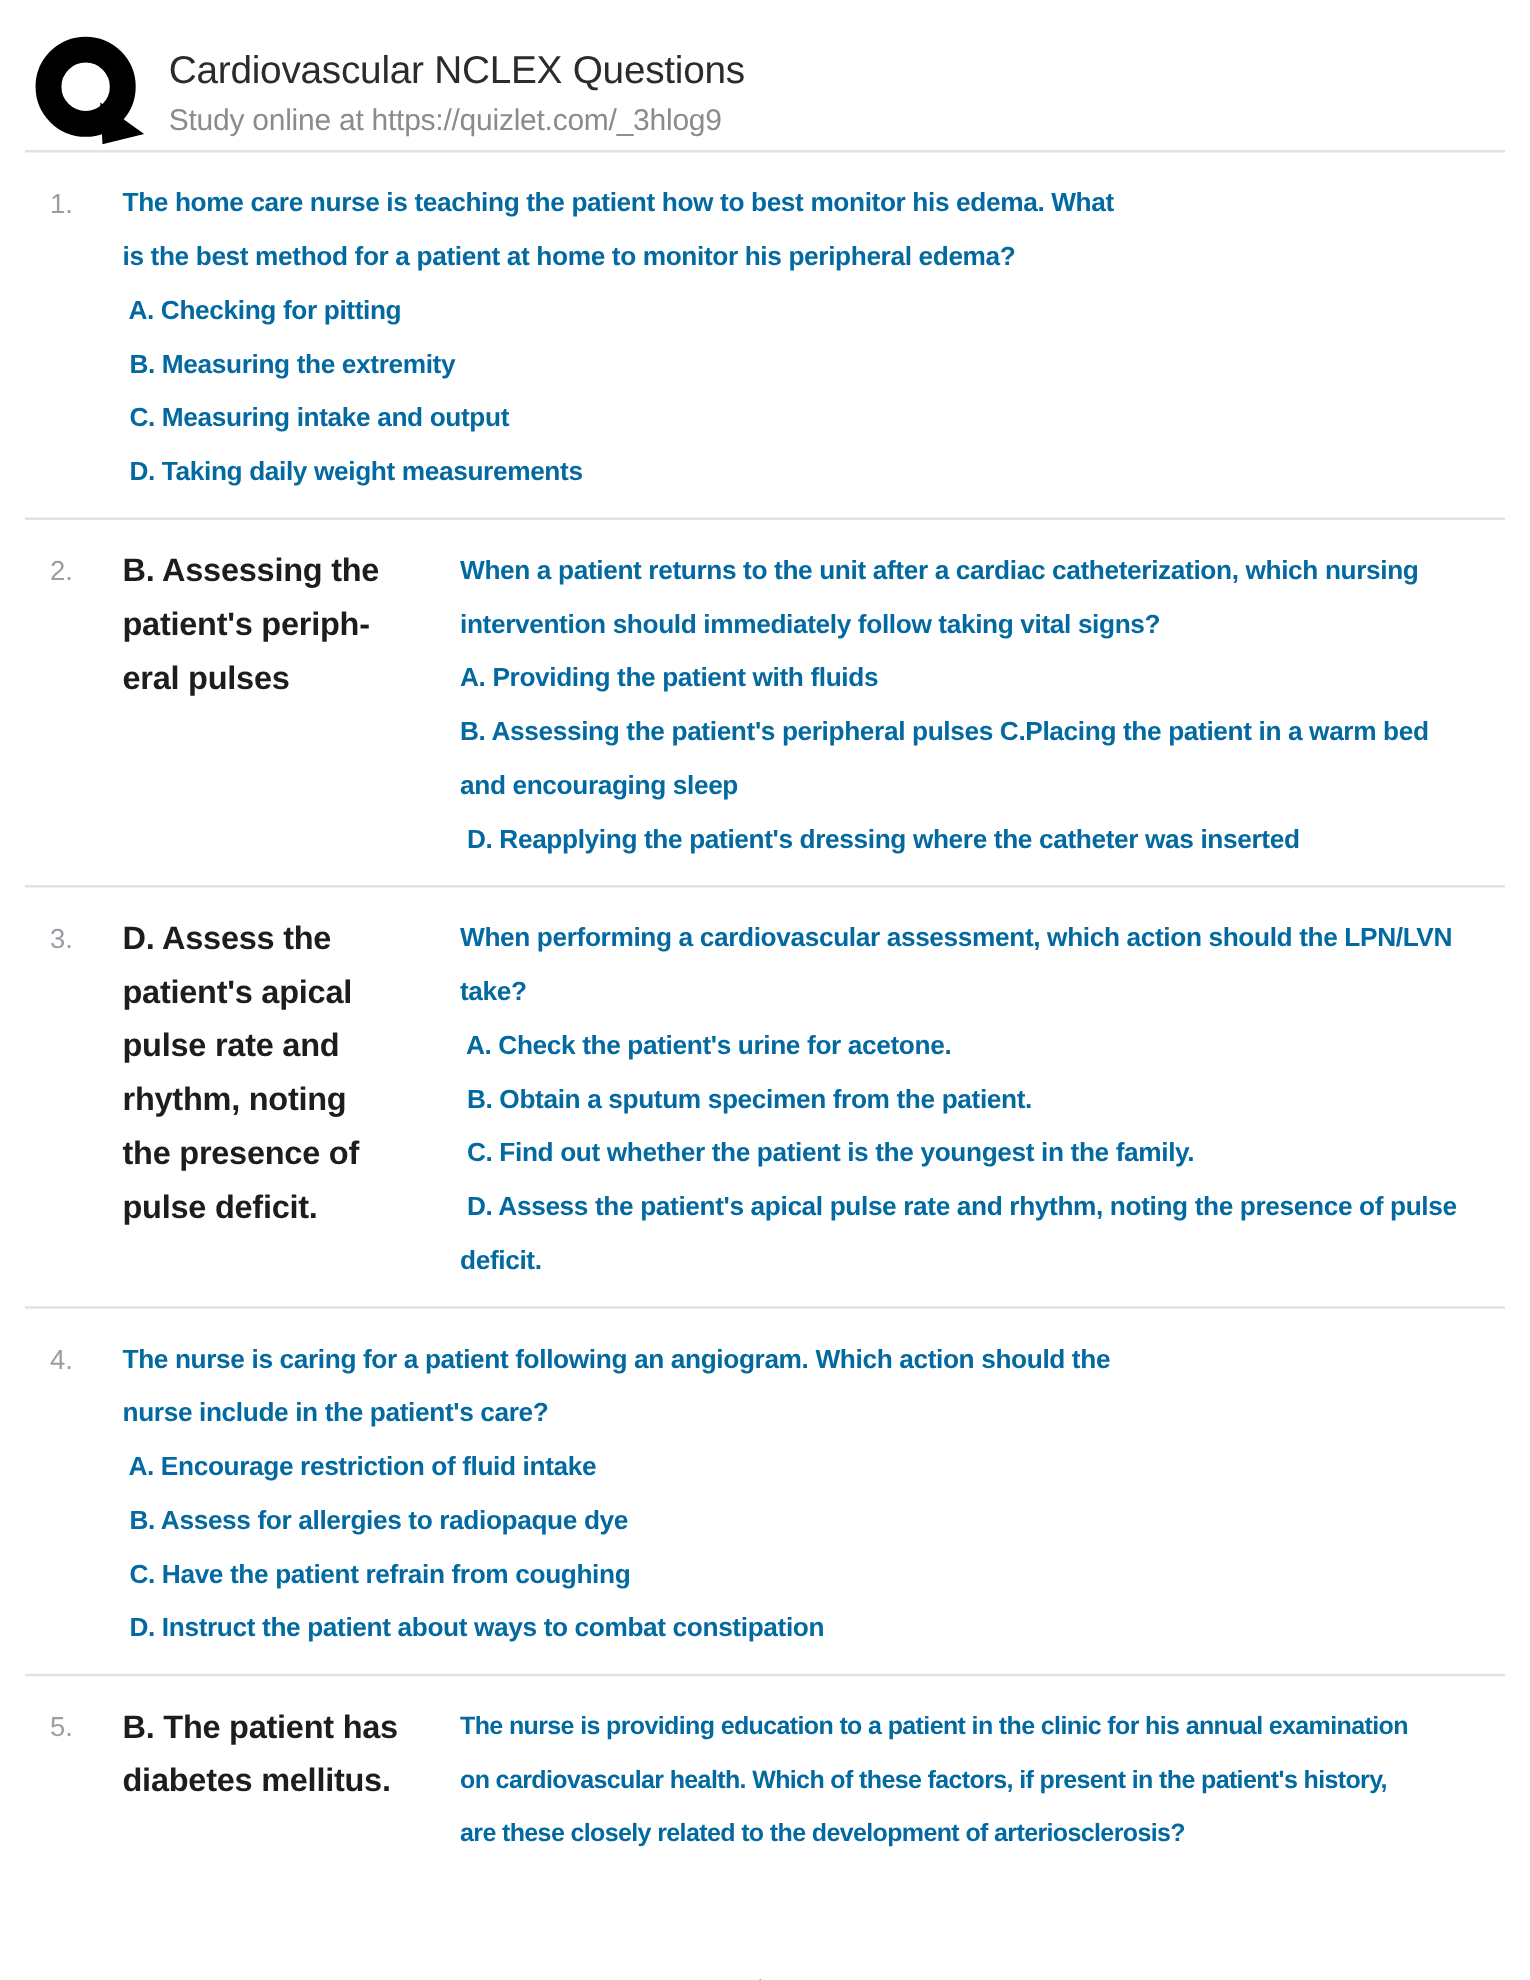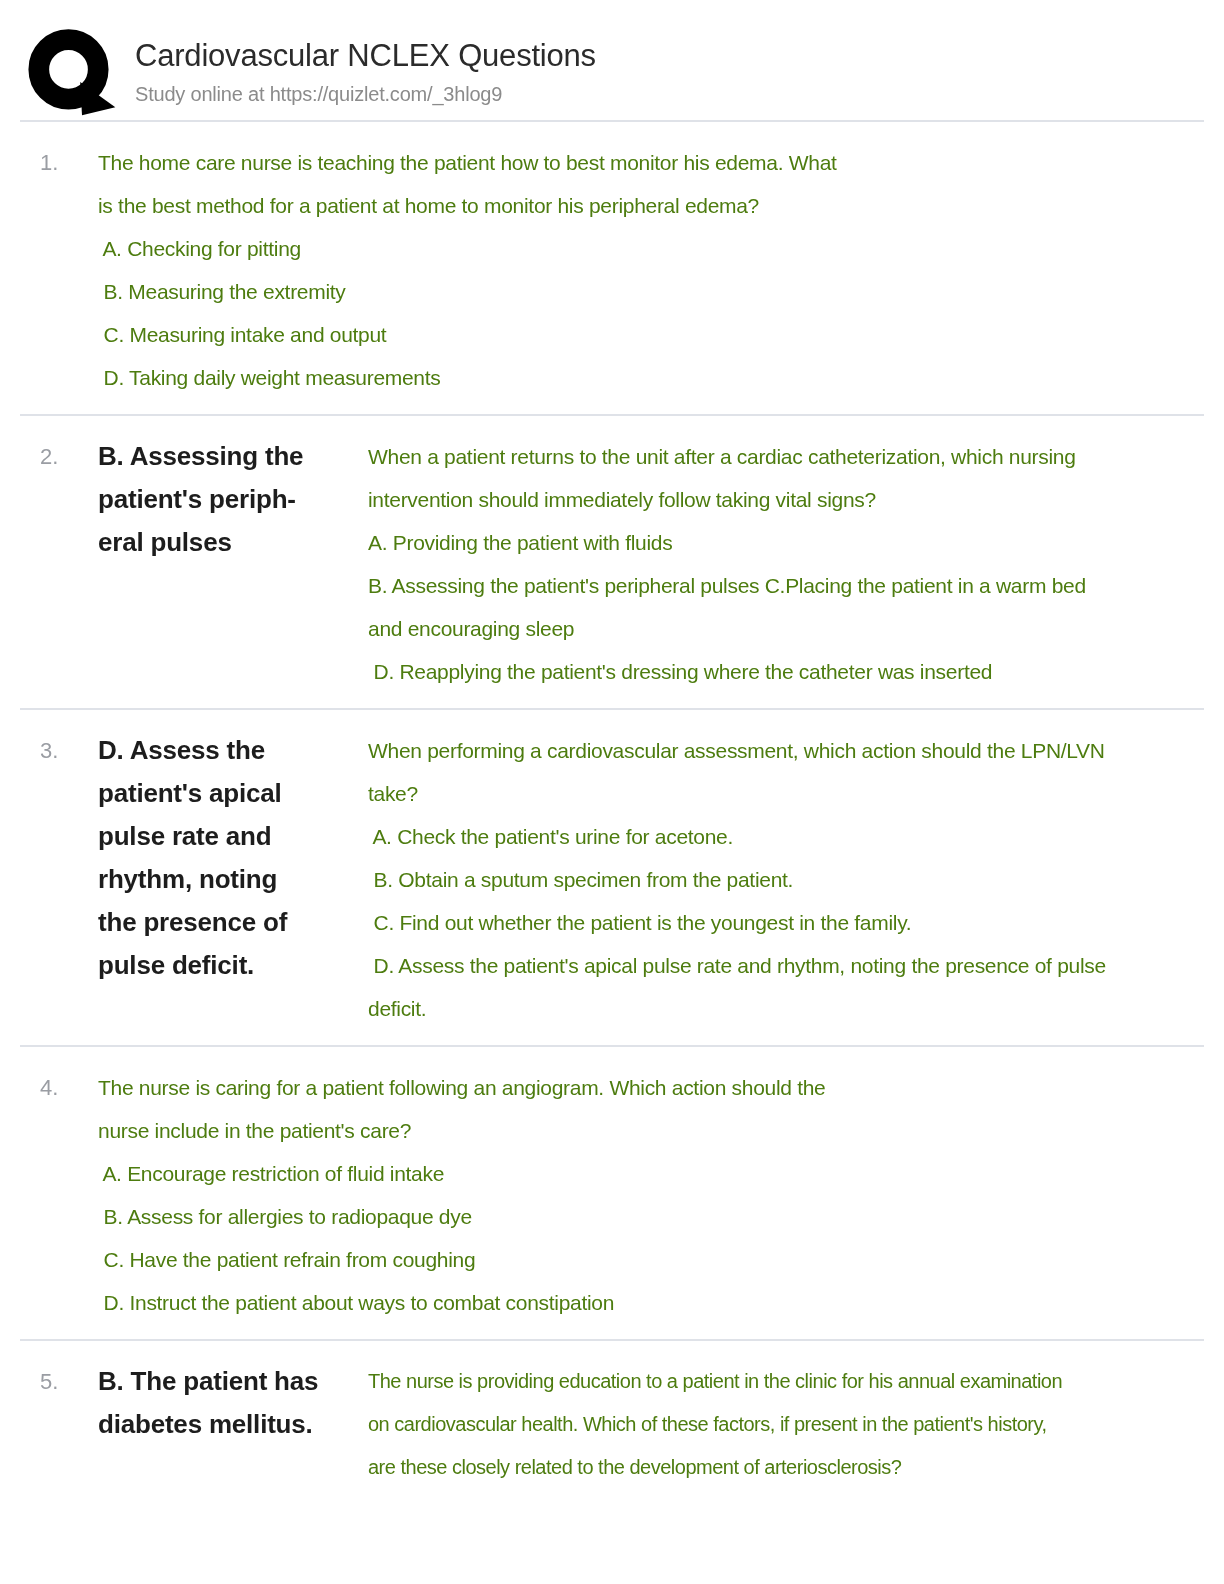--- a/index.html
+++ b/index.html
@@ -11,41 +11,41 @@
     position: relative;
     overflow: hidden;
   }
   .page { width: 1224px; height: 1584px; background: #fff; }
 
   
   .header { display: flex; align-items: flex-start; padding: 28px 20px 0 27px; }
   .logo { width: 92px; height: 90px; flex: 0 0 auto; }
   .header-text { margin-left: 16px; padding-top: 10px; }
   .title { font-size: 31px; font-weight: 500; color: #2b2b2b; letter-spacing: -0.2px; }
-  .subtitle { margin-top: 9px; font-size: 20px; font-weight: 400; color: #8b8b8b; letter-spacing: -0.2px; }
+  .subtitle { margin-top: 9px; font-size: 24px; font-weight: 400; color: #8b8b8b; letter-spacing: -0.2px; }
 
   .divider { height: 2px; background: #dfe2e8; margin: 0 20px; }
   .header-divider { margin-top: 2px; }
 
   
   .row { display: flex; align-items: flex-start; padding: 19px 20px 15px 40px; }
   .num {
     width: 58px; flex: 0 0 auto;
     font-size: 22px; color: #9a9da3; font-weight: 400;
     line-height: 43px;
   }
   .answer {
     width: 270px; flex: 0 0 auto;
     font-size: 26px; font-weight: 700; color: #1d1d1d;
     line-height: 43px; letter-spacing: -0.2px;
     white-space: pre-line;
   }
   .question {
     flex: 1 1 auto;
-    font-size: 21px; font-weight: 400; color: #4d7c0f;
+    font-size: 21px; font-weight: 700; color: #0369a1;
     line-height: 43px; letter-spacing: -0.3px;
     white-space: pre;
   }
   .row-5 .question { font-size: 20px; letter-spacing: -0.5px; }
 
   
   .footer {
     position: absolute; left: 0; right: 0; top: 1582px;
     text-align: center;
     font-size: 16px; color: #404040; letter-spacing: 1px;

